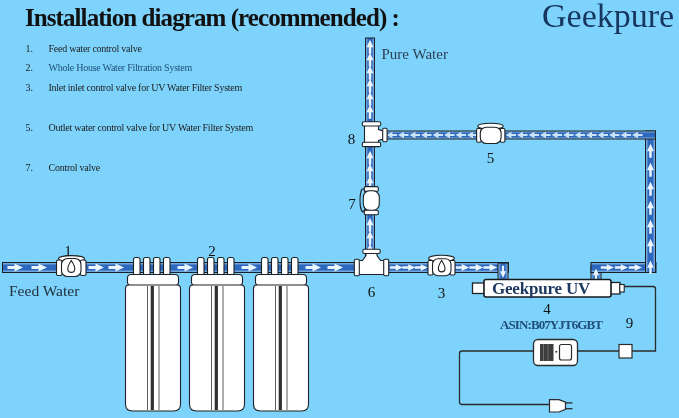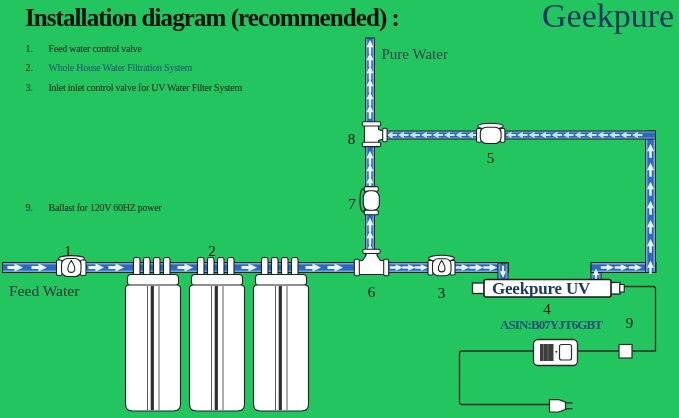--- a/index.html
+++ b/index.html
@@ -1,36 +1,37 @@
 <!DOCTYPE html>
 <html><head><meta charset="utf-8"><style>
 html,body{margin:0;padding:0;background:#fff}
-#c{position:relative;width:679px;height:418px;background:#22c55e;font-family:"Liberation Serif",serif;overflow:hidden}
+#c{position:relative;width:679px;height:418px;background:#7dd3fc;font-family:"Liberation Serif",serif;overflow:hidden}
 .t{position:absolute;white-space:nowrap}
 .li{position:absolute;left:25.5px;font-size:10px;letter-spacing:-0.25px;color:#1d1d1d;white-space:nowrap}
 .n{display:inline-block;width:23px;letter-spacing:0}
 </style></head><body>
 <div id="c">
 
 <div class="t" style="left:25px;top:4px;font-size:25px;font-weight:bold;color:#111;letter-spacing:-0.92px">Installation diagram (recommended) :</div>
 
 <div class="t" style="left:542px;top:-3px;font-size:34px;color:#16355f">Geekpure</div>
 
 <div class="li" style="top:42.5px"><span class="n">1.</span><span>Feed water control valve</span></div>
 
 <div class="li" style="top:62.4px"><span class="n">2.</span><span style="font-weight:normal;color:#1f4e79">Whole House Water Filtration System</span></div>
 
 <div class="li" style="top:82.4px"><span class="n">3.</span><span>Inlet inlet control valve for UV Water Filter System</span></div>
 
 
-
-
-
-
-<div class="li" style="top:202.0px"><span class="n">9.</span><span>Ballast for 120V 60HZ power</span></div>
+<div class="li" style="top:122.3px"><span class="n">5.</span><span>Outlet water control valve for UV Water Filter System</span></div>
+
+
+<div class="li" style="top:162.1px"><span class="n">7.</span><span>Control valve</span></div>
+
+
 <svg width="679" height="418" viewBox="0 0 679 418" style="position:absolute;left:0;top:0">
 <defs>
 <linearGradient id="gH" x1="0" y1="0" x2="0" y2="1">
 <stop offset="0" stop-color="#a9cdee"></stop>
           <stop offset="0.12" stop-color="#6b9fd8"></stop>
           <stop offset="0.3" stop-color="#2c68be"></stop>
           <stop offset="0.7" stop-color="#2c68be"></stop>
           <stop offset="0.88" stop-color="#6b9fd8"></stop>
           <stop offset="1" stop-color="#a9cdee"></stop>
 </linearGradient>

